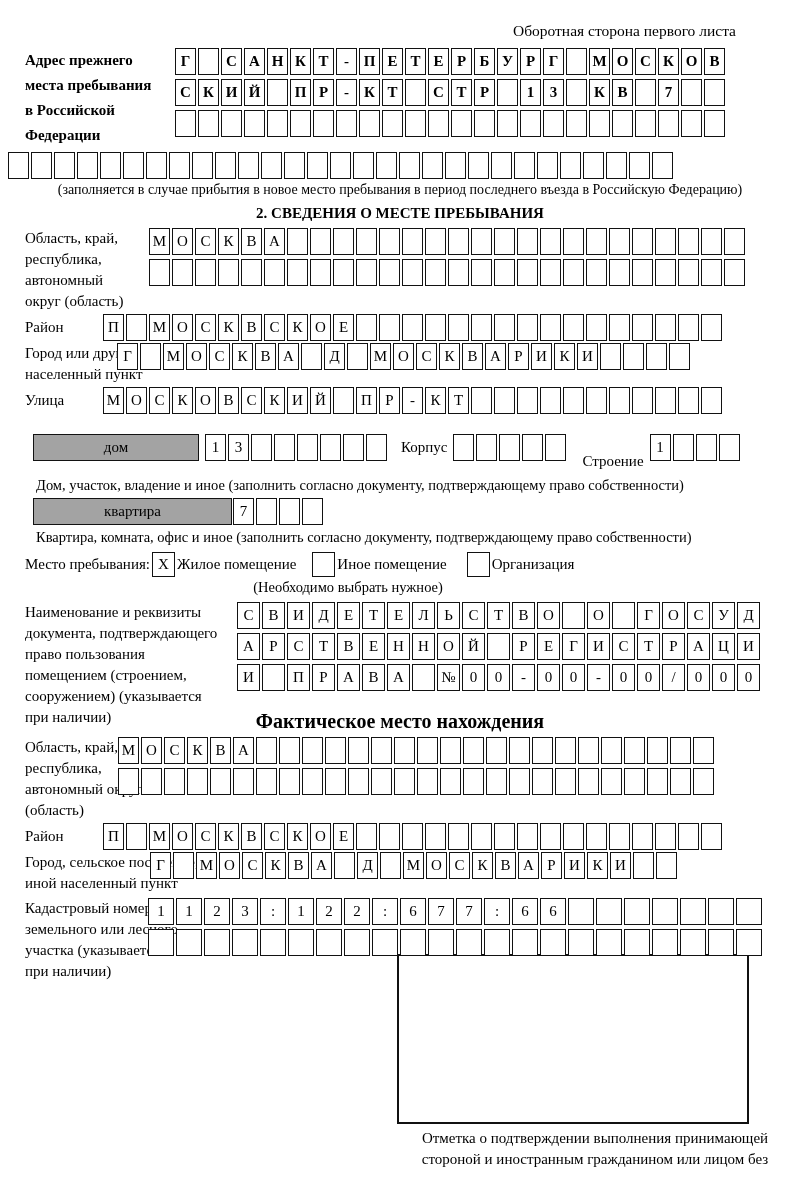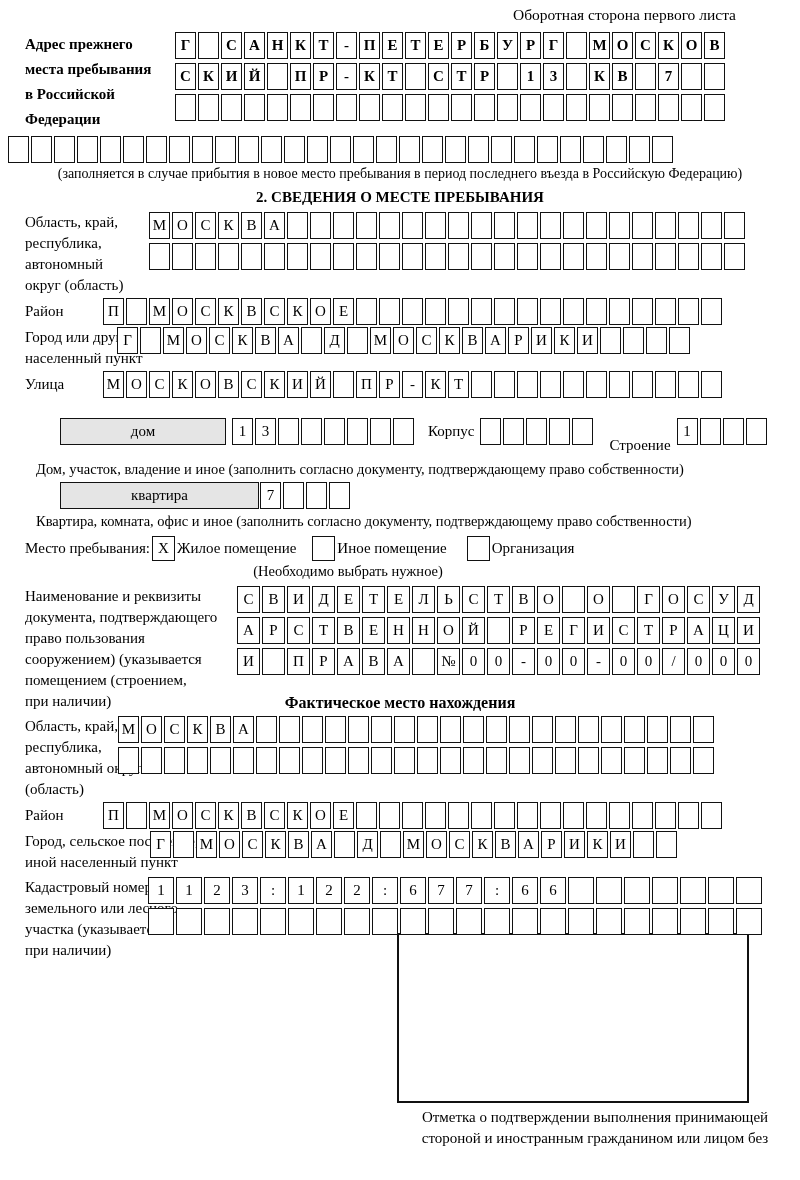--- a/index.html
+++ b/index.html
@@ -1,33 +1,33 @@
 <!DOCTYPE html>
 <html><head>
 <meta charset="utf-8">
 <style>
   html,body{margin:0;padding:0;background:#fff;}
   body{width:800px;height:1180px;font-family:"Liberation Serif","DejaVu Serif",serif;color:#000;}
   .page{position:relative;width:800px;height:1180px;box-sizing:border-box;padding:6px 8px;overflow:hidden;}
-  .hdr{text-align:right;padding-right:56px;font-size:15.5px;}
+  .hdr{margin-top:16px;text-align:right;padding-right:56px;font-size:15.5px;}
   .frow{display:flex;align-items:flex-start;}
   .lbl{font-size:15px;line-height:21px;padding-left:17px;box-sizing:border-box;flex:none;}
   .lbl div{white-space:nowrap;}
   .lbl1{font-size:15px;padding-left:17px;box-sizing:border-box;flex:none;line-height:27px;white-space:nowrap;}
   .cellcol{display:flex;flex-direction:column;gap:4px;}
   .cellrow{display:flex;gap:2px;}
   .cellrow{margin-bottom:0;}
   .cell{flex:none;width:19px;height:25px;border:1.6px solid #121212;display:flex;align-items:center;justify-content:center;font-size:15px;background:#fff;}
   .wide1 .cell{width:21px;}
   .wide2 .cell{width:24px;}
   .mt2{margin-top:2px;}.mt4{margin-top:4px;}.mt6{margin-top:6px;}.mt8{margin-top:8px;font-weight:bold;}
   .note{font-size:14px;text-align:center;line-height:18px;}
   .title{font-size:15px;font-weight:bold;text-align:center;}
   .caption{font-size:14.5px;padding-left:28px;}
-  .bigbox-label{flex:none;border:1.6px solid #121212;height:25px;display:flex;align-items:center;justify-content:center;font-size:15px;background:#e5e5e5;box-sizing:content-box;margin-left:27px;}
+  .bigbox-label{flex:none;border:1.6px solid #121212;height:25px;display:flex;align-items:center;justify-content:center;font-size:15px;background:#a3a3a3;box-sizing:content-box;}
   .inline-lbl{font-size:15px;line-height:27px;white-space:nowrap;}
   .chk{flex:none;width:21px;height:23px;border:1.6px solid #121212;display:flex;align-items:center;justify-content:center;font-size:15px;background:#fff;}
   .mestorow{display:flex;align-items:center;gap:2px;padding-left:17px;font-size:15px;}
   .stampbox{border:2.2px solid #111;width:352px;height:170px;margin-left:389px;box-sizing:border-box;}
   .stampcap{width:430px;margin-left:372px;text-align:center;font-size:15px;line-height:20.5px;}
   .factnote{font-size:14.5px;text-align:center;line-height:21px;}
 </style>
 </head>
 <body>
 
@@ -375,22 +375,22 @@
     <span class="chk" style="margin-left:18px;"></span>
     <span>Организация</span>
   </div>
   <div class="mt2" style="margin-left:170px;width:340px;text-align:center;font-size:14.5px;">(Необходимо выбрать нужное)</div>
 
   <div class="frow mt6">
     <div class="lbl" style="width:229px;">
         <div>Наименование и реквизиты</div>
         <div>документа, подтверждающего</div>
         <div>право пользования</div>
+        <div>помещением (строением,</div>
         <div>сооружением) (указывается</div>
-        <div>помещением (строением,</div>
         <div>при наличии)</div>
       </div>
     <div class="cellcol">
       <div class="cellrow wide1">
           <span class="cell">С</span>
           <span class="cell">В</span>
           <span class="cell">И</span>
           <span class="cell">Д</span>
           <span class="cell">Е</span>
           <span class="cell">Т</span>
@@ -452,21 +452,21 @@
           <span class="cell">0</span>
           <span class="cell">0</span>
           <span class="cell">/</span>
           <span class="cell">0</span>
           <span class="cell">0</span>
           <span class="cell">0</span>
         </div>
     </div>
   </div>
 
-  <div class="title" style="margin-top:-18px;font-size:16px;">Фактическое место нахождения</div>
+  <div class="title" style="margin-top:-18px;font-size:20px;">Фактическое место нахождения</div>
 
   <div class="frow mt4">
     <div class="lbl" style="width:110px;">
         <div>Область, край,</div>
         <div>республика,</div>
         <div>автономный округ</div>
         <div>(область)</div>
       </div>
     <div class="cellcol">
       <div class="cellrow">

